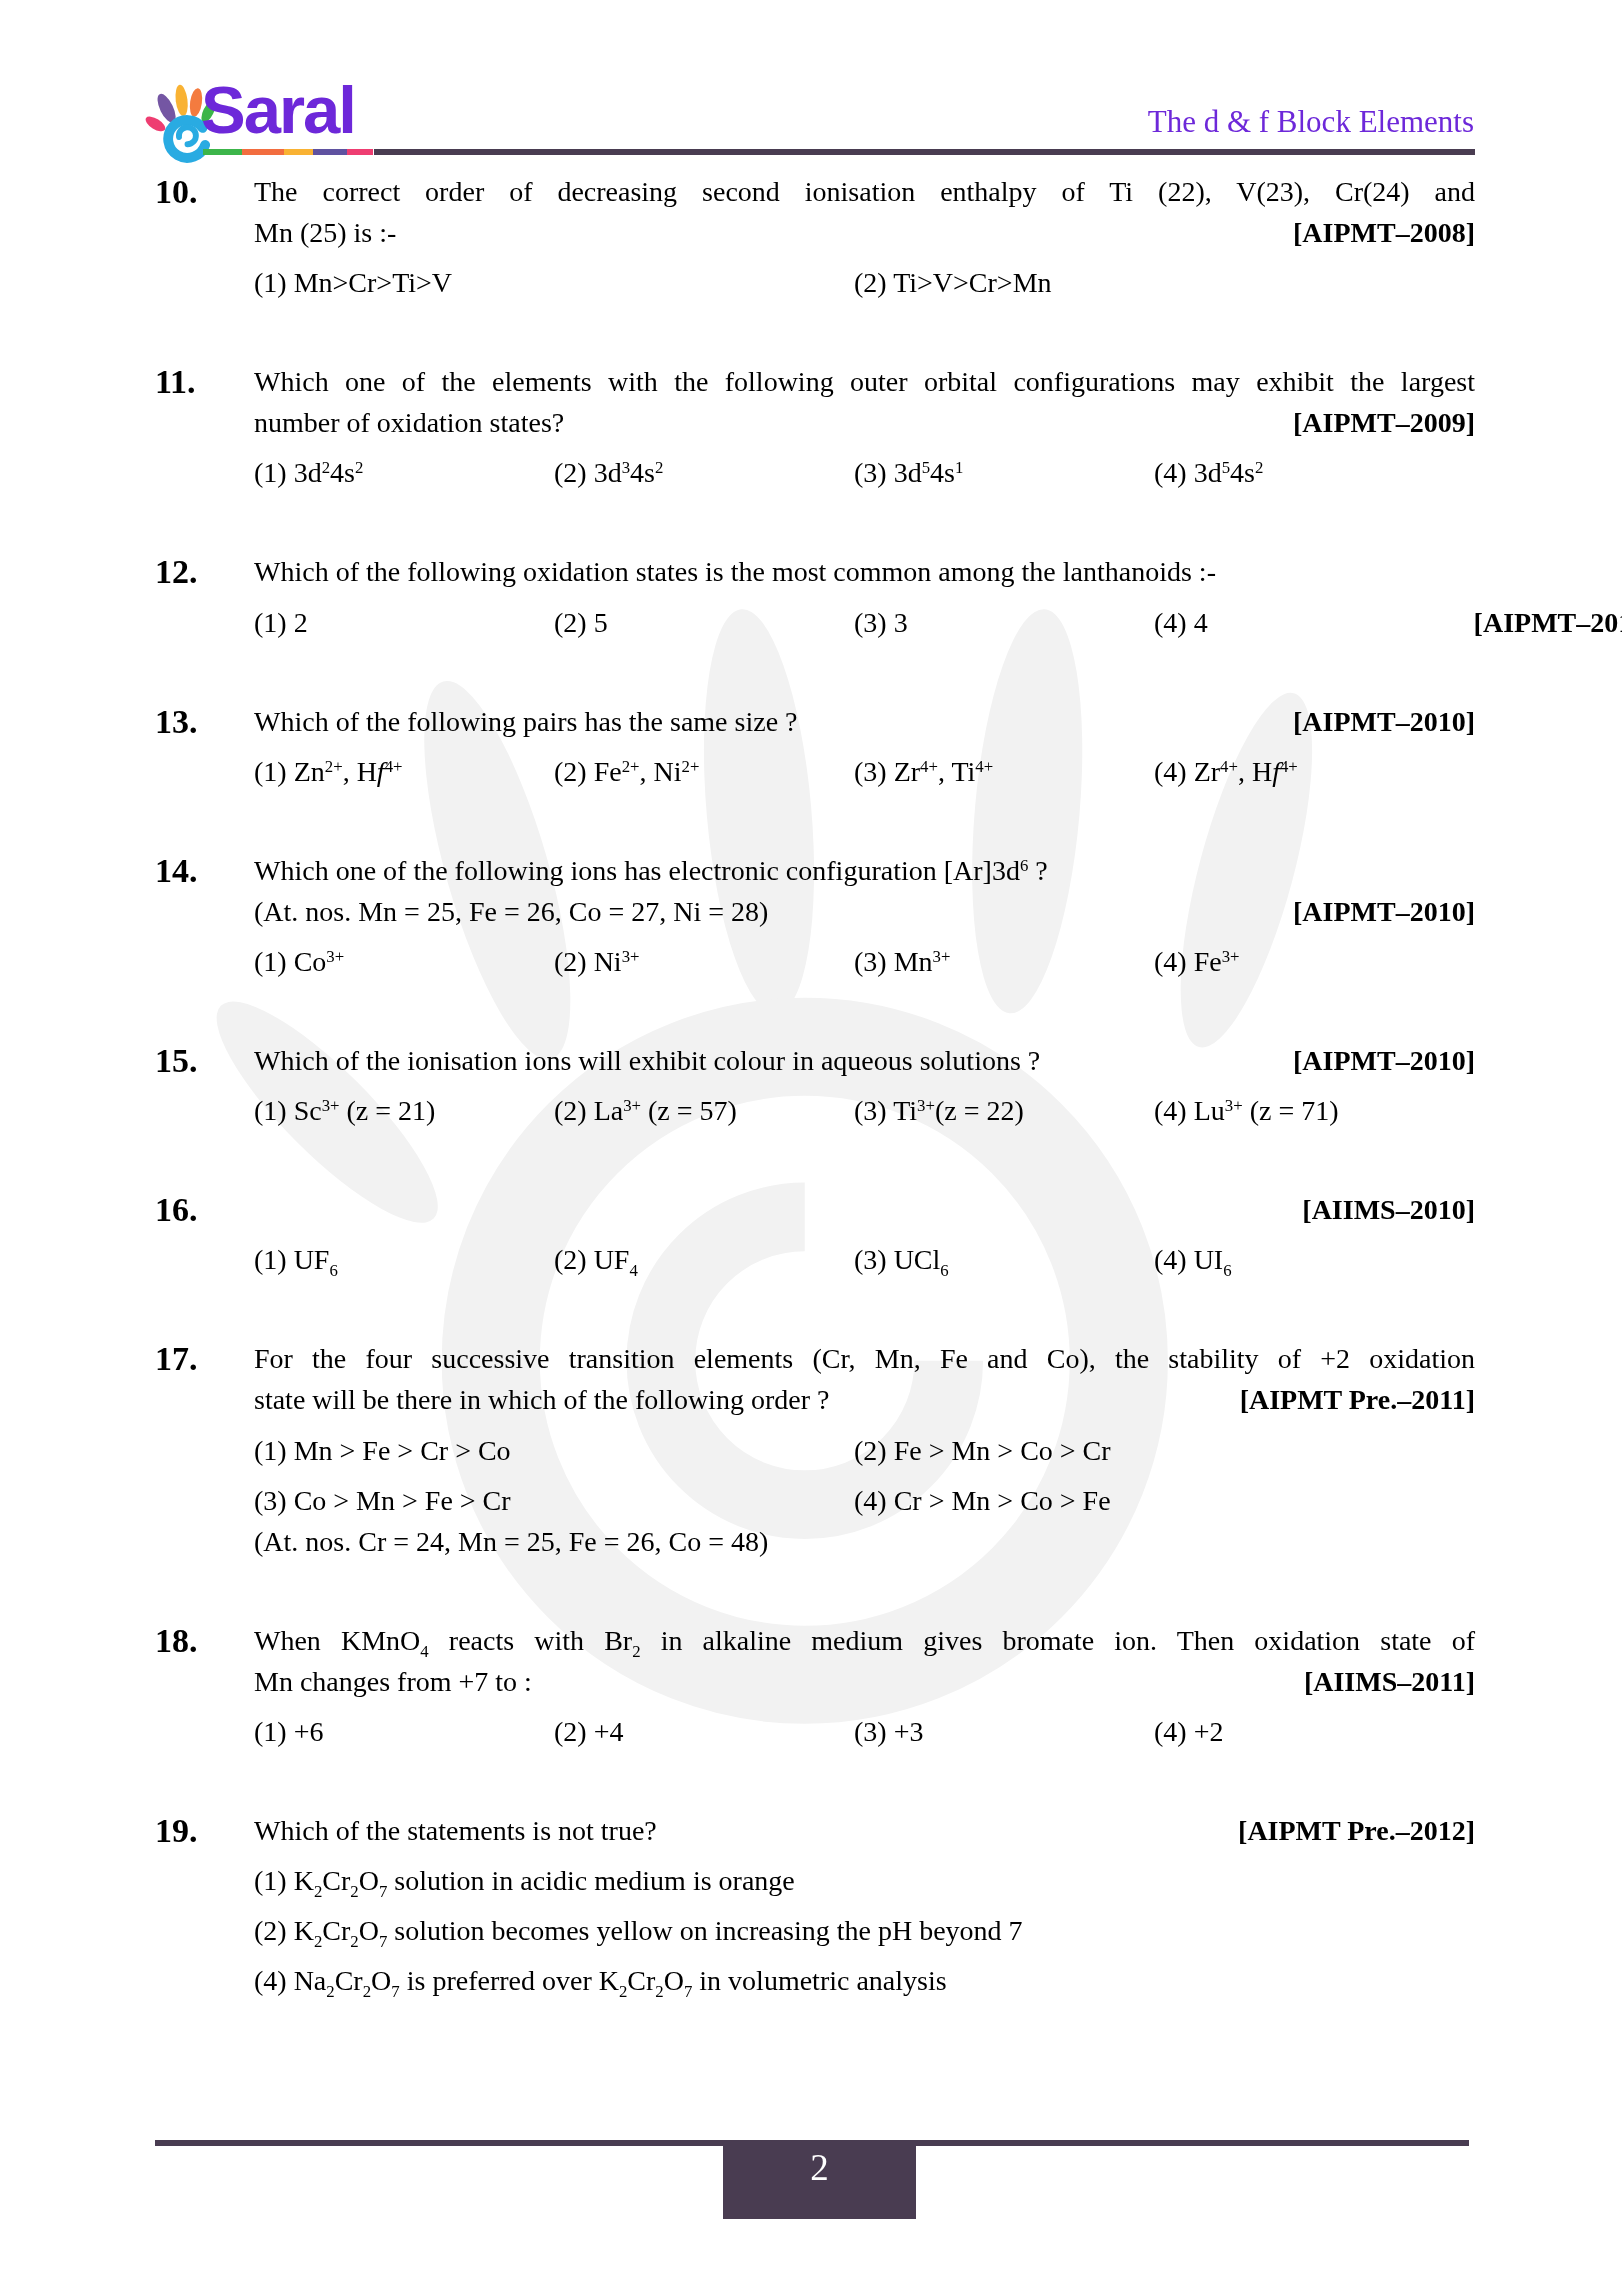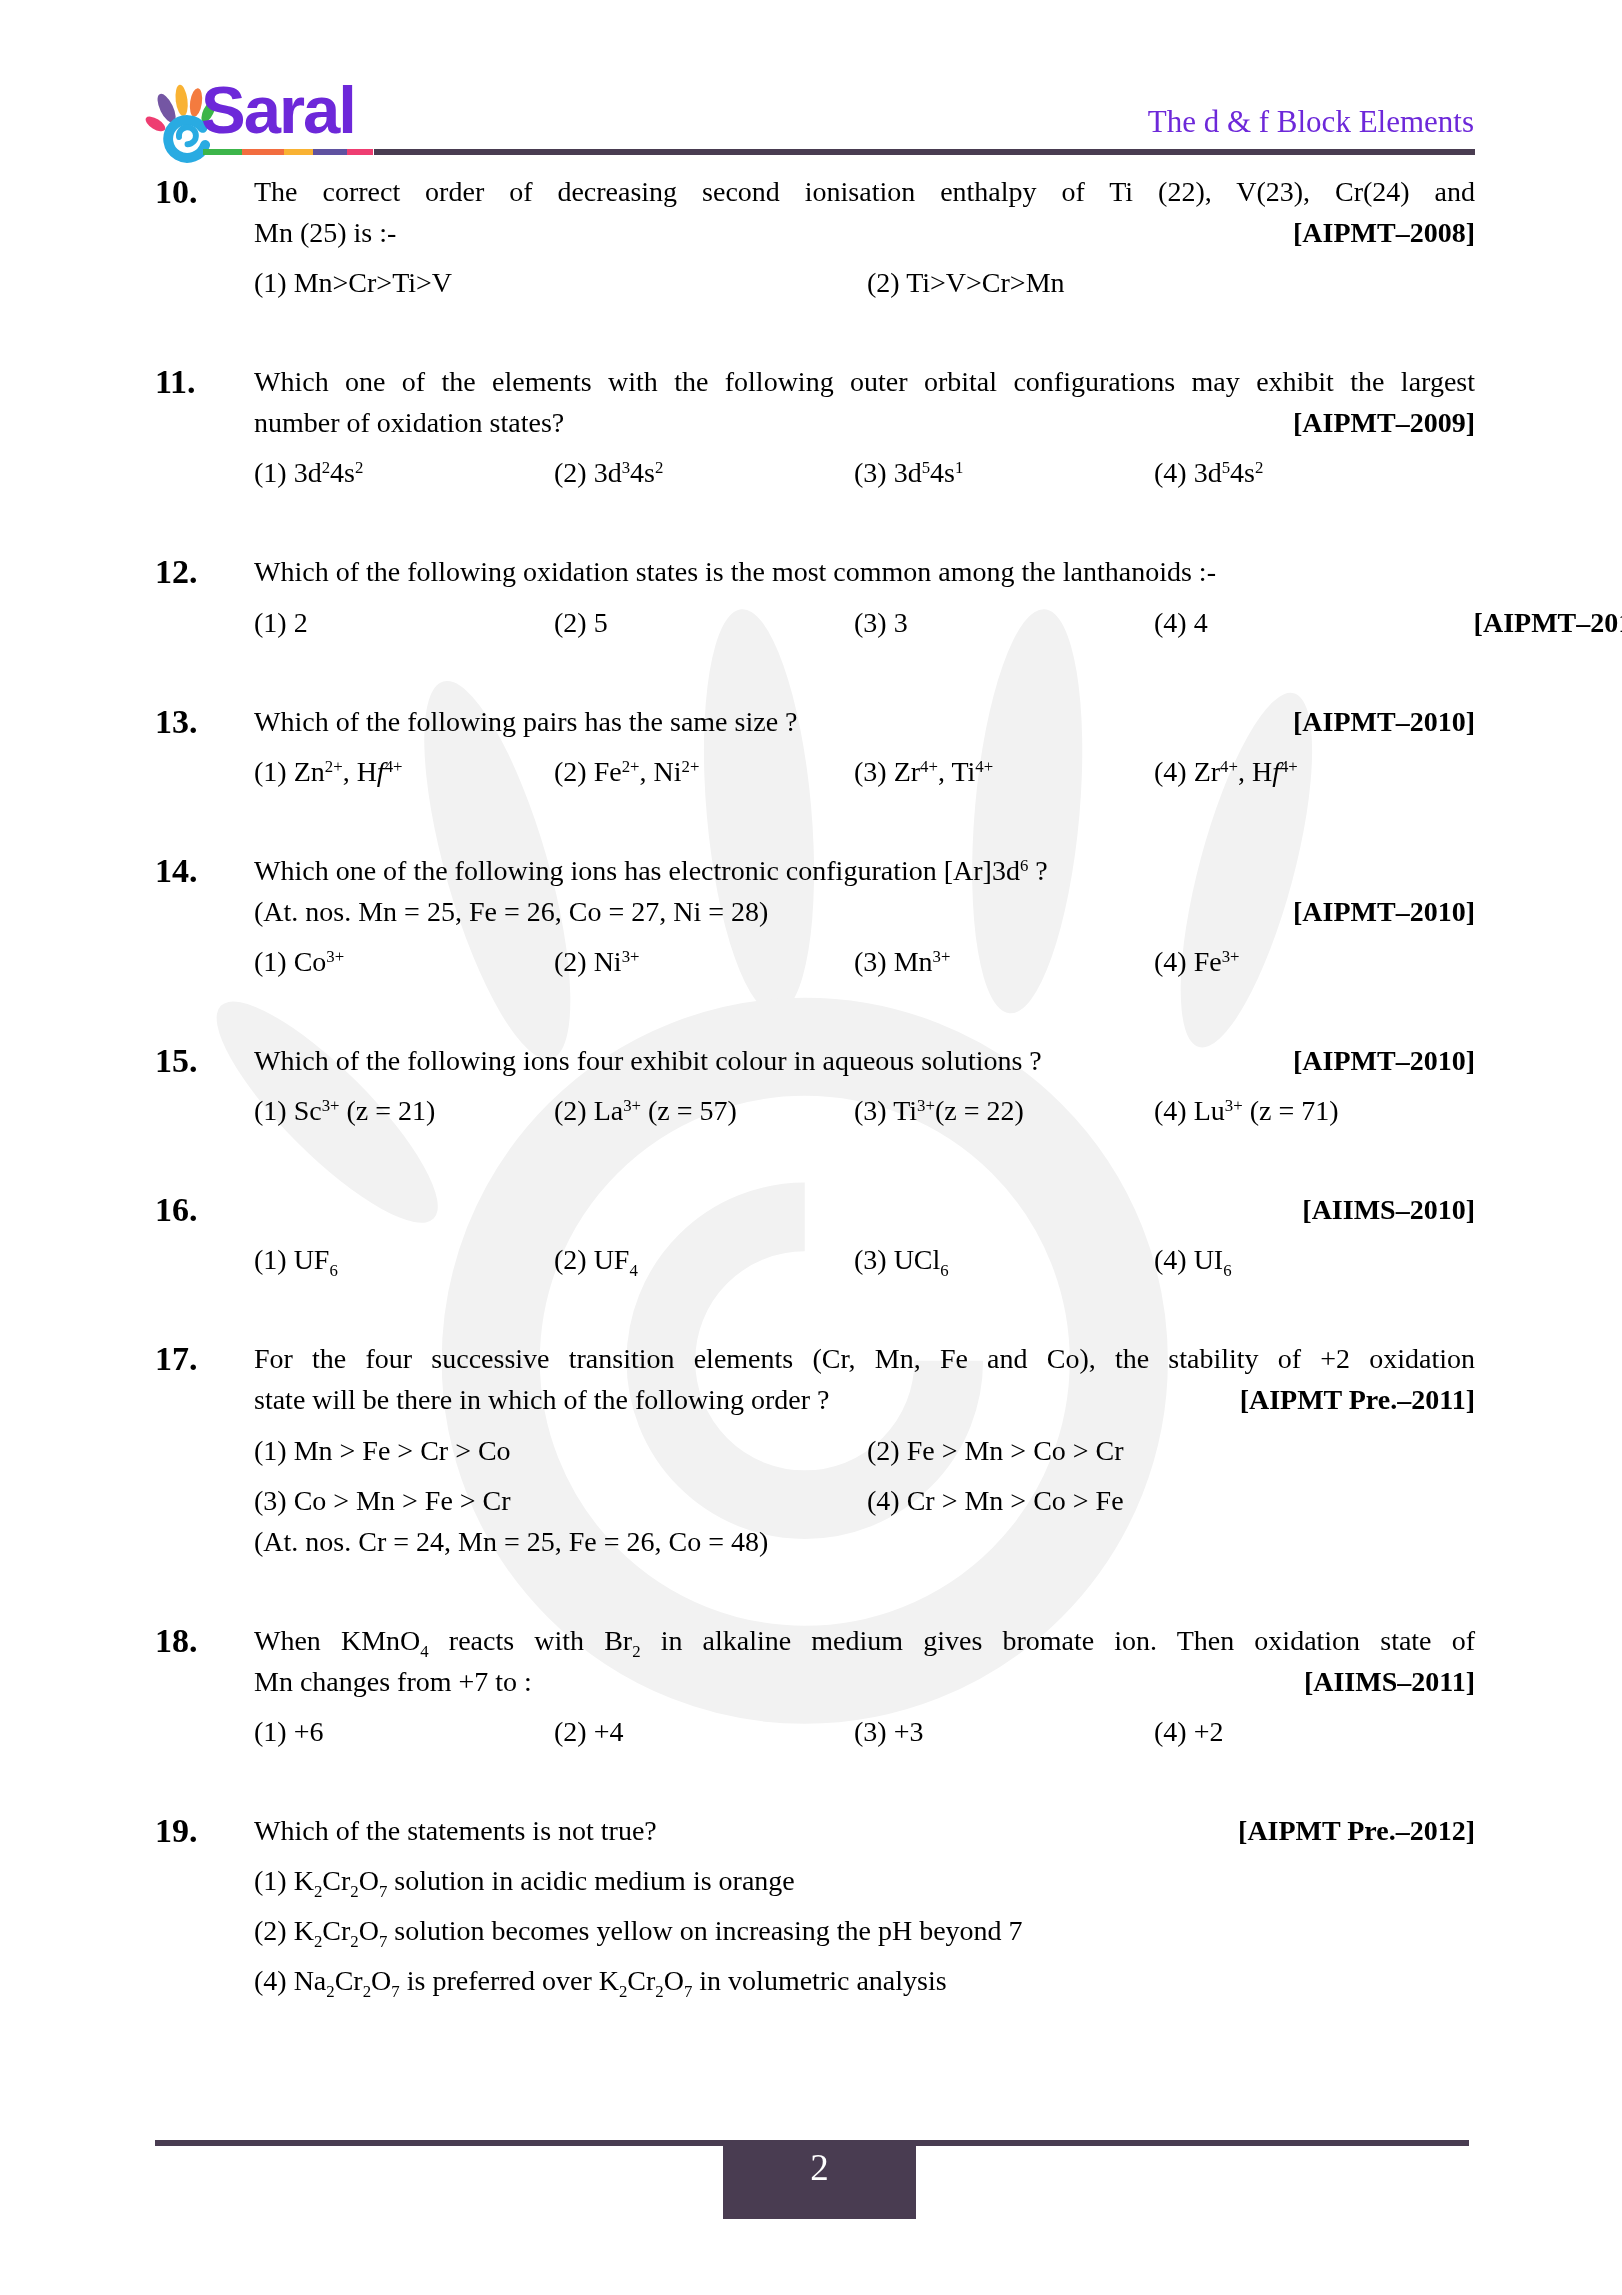--- a/index.html
+++ b/index.html
@@ -31,21 +31,21 @@
   .questions{position:absolute;left:155px;top:171px;width:1320px;z-index:1;}
   .question{display:flex;margin-bottom:58px;}
   .qnum{width:99px;flex:0 0 99px;font-weight:bold;font-size:34px;line-height:41px;}
   .qbody{flex:1;font-size:28px;line-height:41px;}
   .qline{min-height:41px;}
   .qline.justify{text-align:justify;text-align-last:justify;}
   .tagrow{display:flex;}
   .tag{font-weight:bold;white-space:nowrap;margin-left:auto;padding-left:19.6px;}
   .optrow{display:flex;margin-top:9.2px;}
   .opts2 .opt{width:600px;flex:0 0 600px;}
-  .opts2 .opt:last-child{width:auto;flex:0 1 auto;margin-left:13px;}
+  .opts2 .opt:last-child{width:auto;flex:0 1 auto;}
   .opts4 .opt{width:300px;flex:0 0 300px;}
   .opts4 .opt:last-child{width:auto;flex:0 1 auto;}
   .optline{margin-top:9.2px;}
   sup{font-size:60%;vertical-align:baseline;position:relative;top:-0.55em;line-height:0;}
   sub{font-size:60%;vertical-align:baseline;position:relative;top:0.42em;line-height:0;}
 
   
   .footer-rule{position:absolute;left:155px;top:2140px;width:1314px;height:5.9px;
       background:#493c51;z-index:2;}
   .page-badge{position:absolute;left:723px;top:2140px;width:193px;height:79px;
@@ -165,21 +165,21 @@
           <span class="opt">(2) Ni<sup>3+</sup></span>
           <span class="opt">(3) Mn<sup>3+</sup></span>
           <span class="opt">(4) Fe<sup>3+</sup></span>
         </div>
       </div>
     </div>
     <div class="question">
       <div class="qnum">15.</div>
       <div class="qbody">
         <div class="qline tagrow">
-          <span class="qtext">Which of the following ions four exhibit colour in aqueous solutions ?</span>
+          <span class="qtext">Which of the ionisation ions will exhibit colour in aqueous solutions ?</span>
           <span class="tag">[AIPMT–2010]</span>
         </div>
         <div class="optrow opts4">
           <span class="opt">(1) Sc<sup>3+</sup> (z = 21)</span>
           <span class="opt">(2) La<sup>3+</sup> (z = 57)</span>
           <span class="opt">(3) Ti<sup>3+</sup>(z = 22)</span>
           <span class="opt">(4) Lu<sup>3+</sup> (z = 71)</span>
         </div>
       </div>
     </div>

